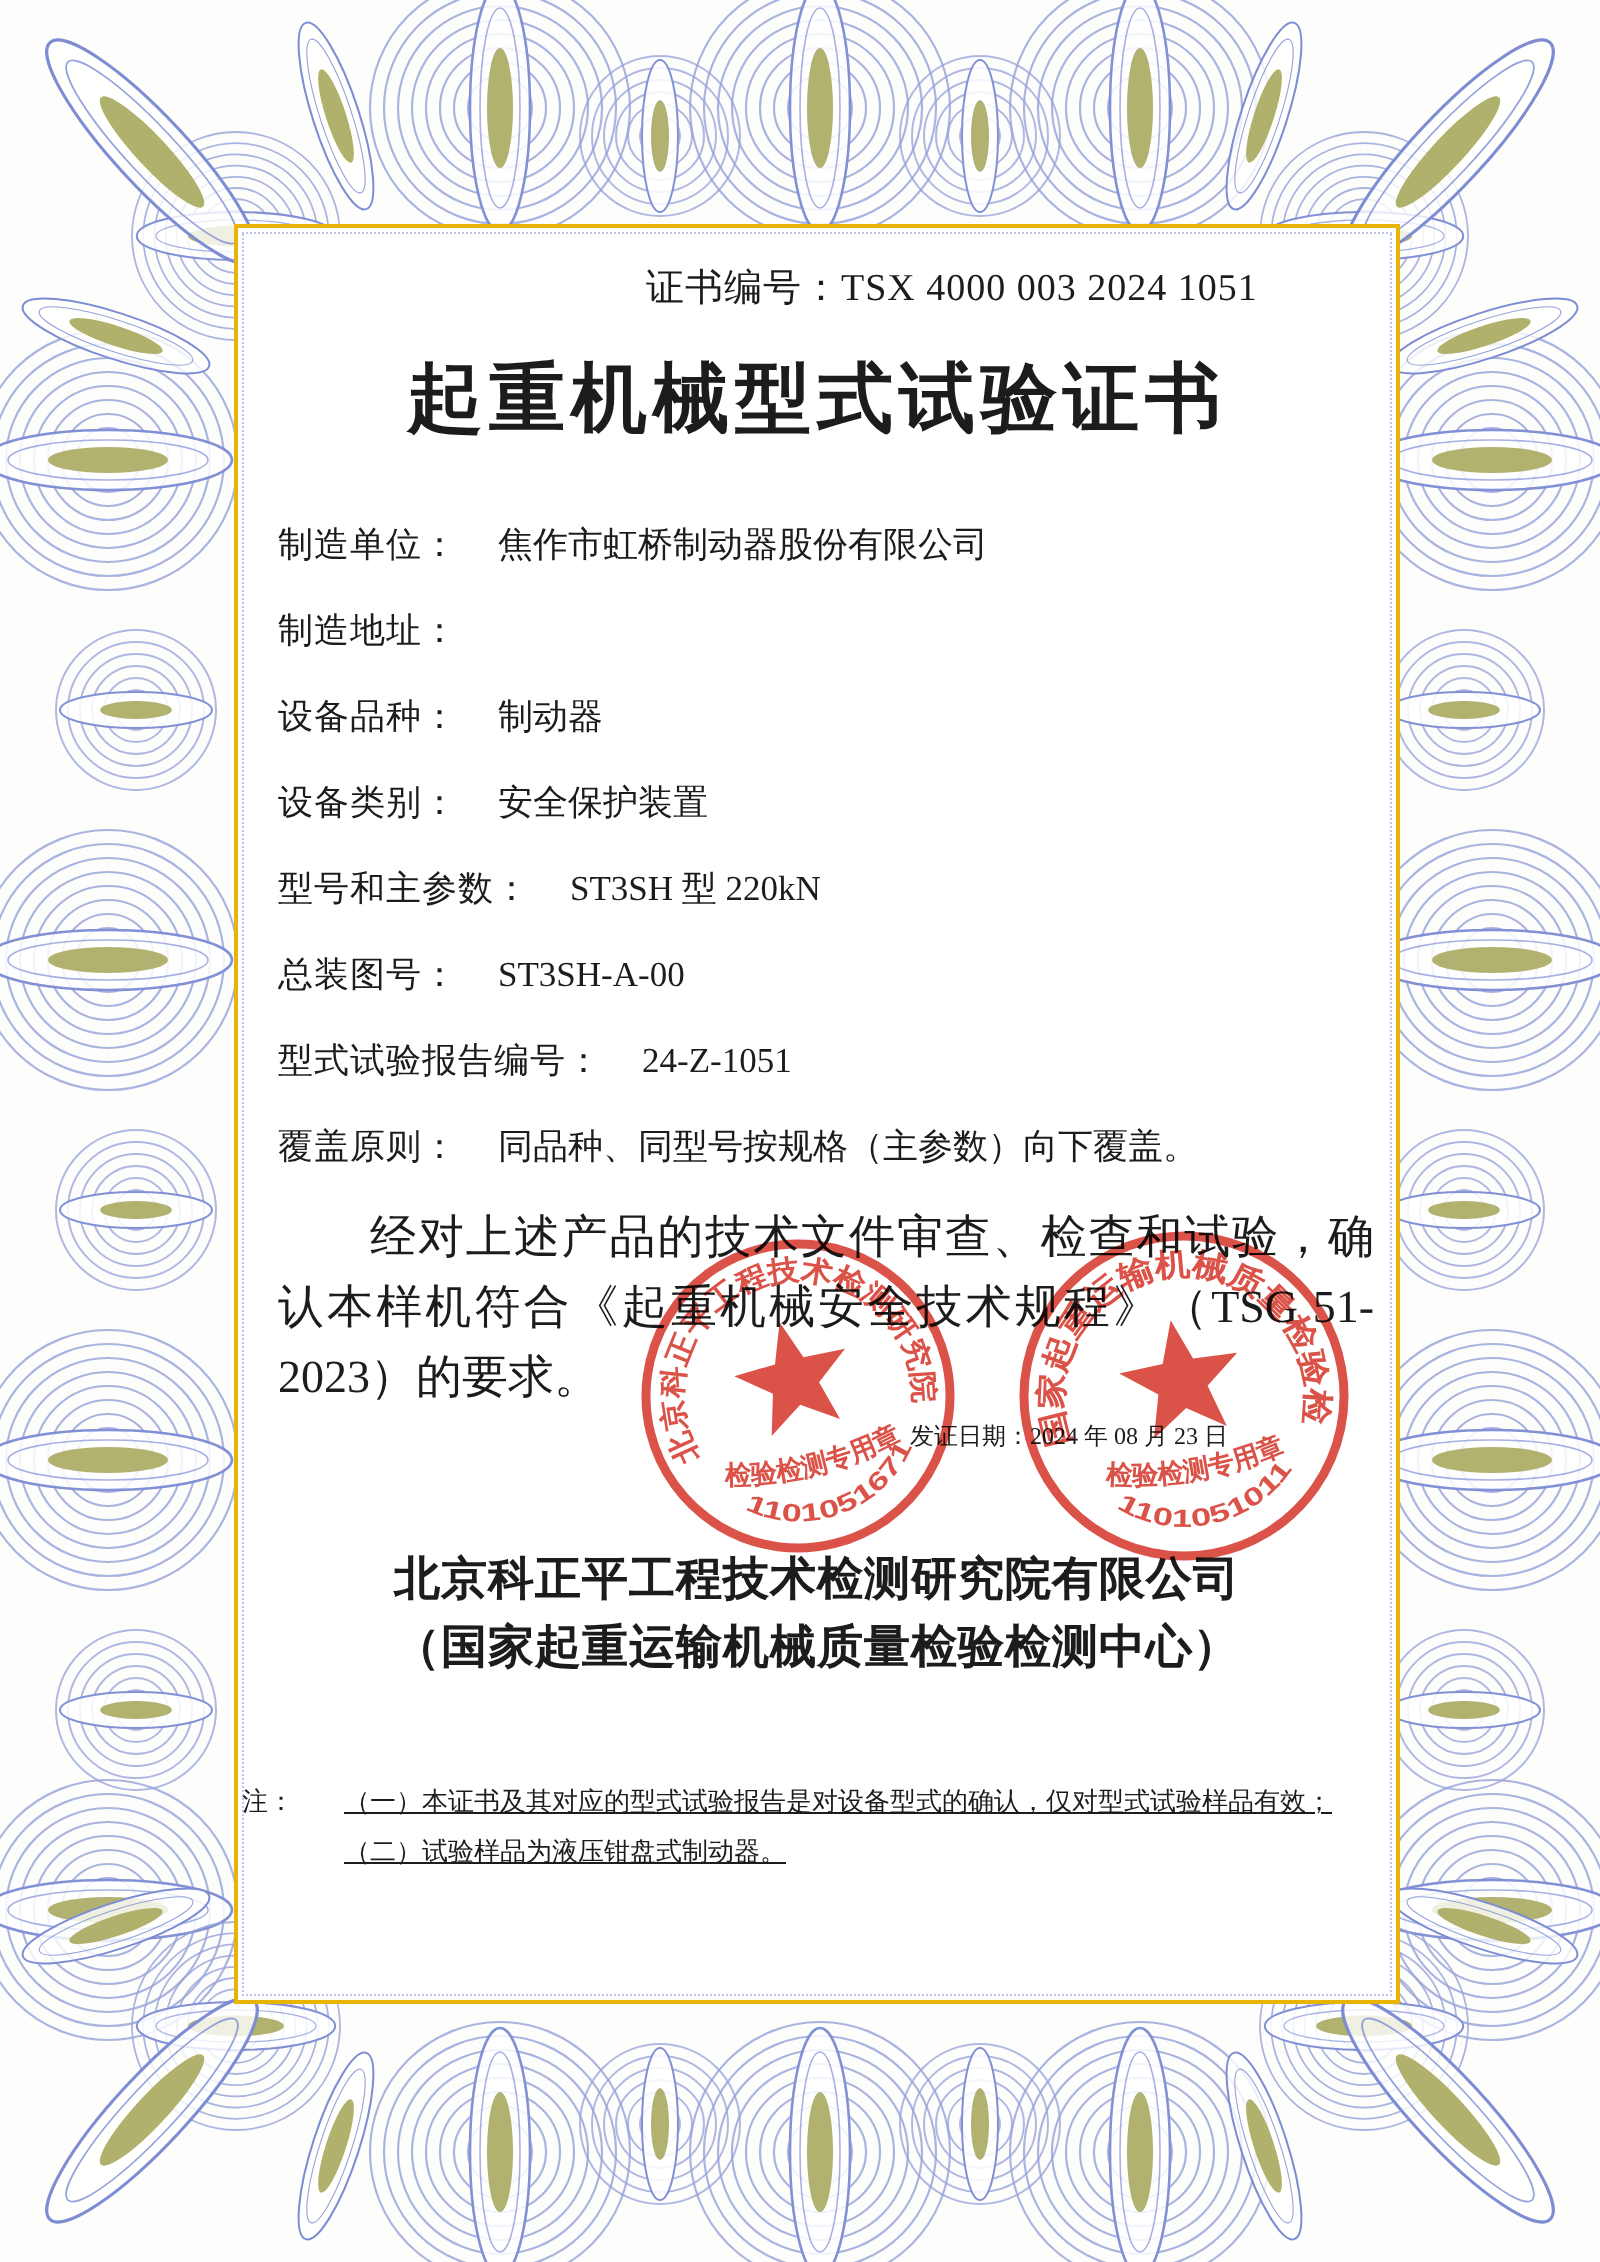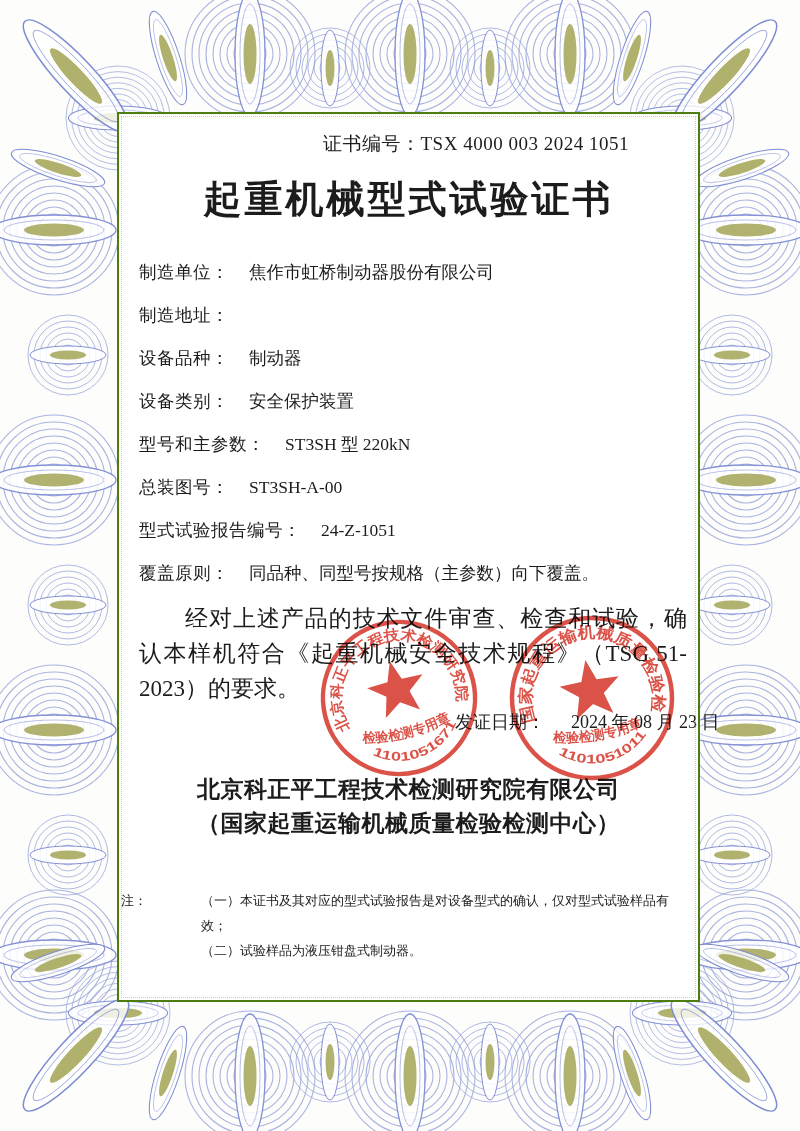--- a/index.html
+++ b/index.html
@@ -8,21 +8,21 @@
     width:800px;height:1131px;
     background:#fdfdfb;
     overflow:hidden;
     font-family:"Liberation Serif","DejaVu Serif",serif;
     color:#1c1c1c;
   }
   .border-svg{position:absolute;left:0;top:0;z-index:1;}
   .content{
     position:absolute;left:117px;top:112px;width:583px;height:890px;
     background:#ffffff;
-    border:2px solid #4d7c0f;
+    border:2px solid #eab308;
     box-sizing:border-box;
     z-index:2;
   }
   .content::after{
     content:"";position:absolute;left:2px;top:2px;right:2px;bottom:2px;
     border:1px dotted rgba(138,152,213,.55);pointer-events:none;
   }
   .cert-no{
     position:absolute;left:204px;top:17px;
     font-size:19px;letter-spacing:.5px;white-space:nowrap;
@@ -35,30 +35,30 @@
   }
   .fields{position:absolute;left:20px;top:148px;width:545px;}
   .field-row{display:flex;gap:20px;margin-bottom:22px;font-size:17.5px;line-height:21px;white-space:nowrap;}
   .field-row .lab{letter-spacing:.5px;}
   .statement{
     position:absolute;left:20px;top:487px;width:548px;
     font-size:23px;line-height:35px;text-indent:2em;text-align:justify;
   }
   .issue-date{
     position:absolute;left:336px;top:596px;
-    font-size:18px;white-space:nowrap;display:flex;gap:26px;
+    font-size:12px;white-space:nowrap;display:flex;gap:0;
   }
   .issuer{
     position:absolute;left:0;top:658px;width:100%;text-align:center;
     font-family:"Liberation Sans","DejaVu Sans",sans-serif;
     font-weight:700;font-size:23px;line-height:34px;letter-spacing:.5px;
   }
   .notes{position:absolute;left:2px;top:774px;width:560px;font-size:13px;line-height:25px;}
   .notes .note-label{position:absolute;left:0;top:0;}
-  .notes .note-items{margin-left:80px;}
+  .notes .note-items{margin-left:51px;text-decoration:underline;}
   .stamp{position:absolute;z-index:3;mix-blend-mode:multiply;opacity:.88;}
   .stamp-left{left:194px;top:498px;}
   .stamp-right{left:383px;top:494px;}
 </style>
 </head>
 <body>
 
 <div class="page">
 
   <svg class="border-svg" width="800" height="1131" viewBox="0 0 800 1131" aria-hidden="true">

